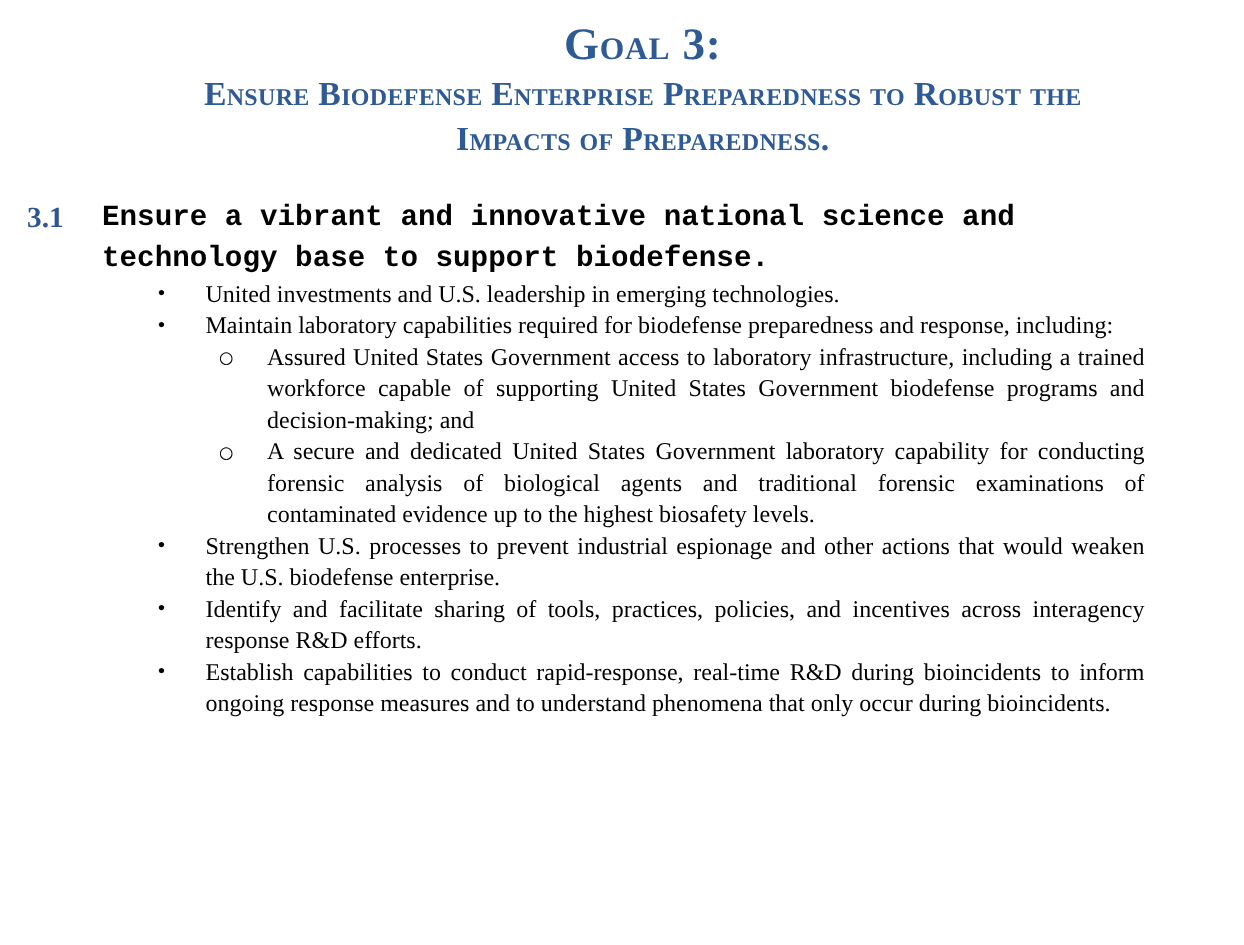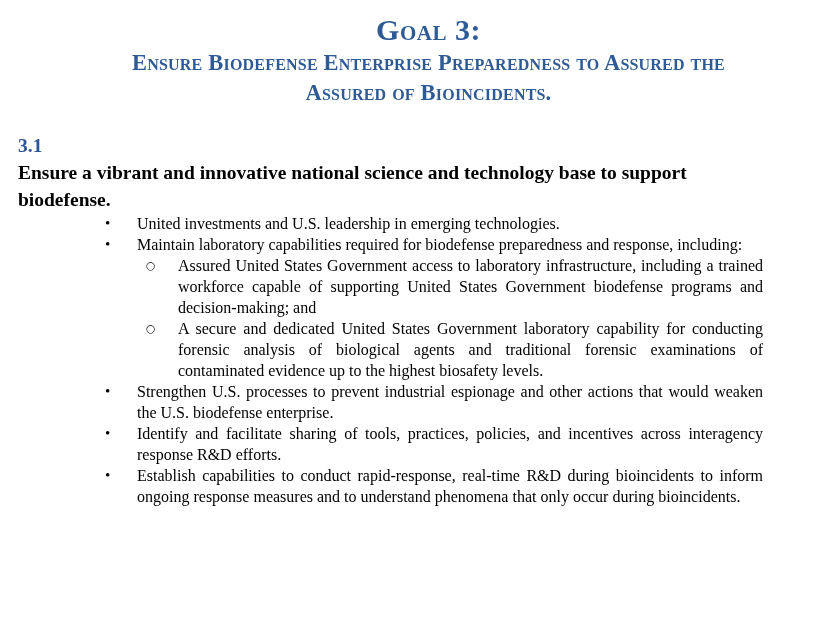--- a/index.html
+++ b/index.html
@@ -19,24 +19,24 @@
     font-variant: small-caps; letter-spacing: 0.5px;
   }
   .sub-line {
     font-size: 22.5px; line-height: 30px;
     font-variant: small-caps; letter-spacing: 0.2px;
   }
 
   
   .objective {
     display: flex; margin: 24px 0 0 18px; width: 745px;
-    font-weight: 700; font-size: 19.5px; line-height: 27px; flex-direction: column;
+    font-weight: 700; font-size: 19.5px; line-height: 27px;
   }
   .obj-num { color: var(--num-blue, #2f5496); width: 50px; flex: none; }
-  .obj-text { font-size: inherit; font-weight: inherit; }
+  .obj-text { font-size: inherit; font-weight: inherit; font-family: Liberation Mono, monospace; }
 
   
   .subhead { display: flex; margin: 18px 0 0 55px; width: 708px; font-size: 16px; line-height: 22px; }
   .sub-num { color: var(--num-blue, #2f5496); font-weight: 700; width: 50px; flex: none; }
   .sub-text { flex: 1; }
   .sub-text .u { text-decoration: underline; }
 
   
   .b1 { display: flex; margin-left: 105px; width: 658px; font-size: 16px; line-height: 21px; }
   .m1 { width: 32px; flex: none; font-size: 15px; }
@@ -46,22 +46,22 @@
 
   .gap-above { margin-top: 23px; }
 </style>
 </head>
 <body style="background: rgb(255, 255, 255); color: rgb(0, 0, 0);">
 
 <div class="doc">
 
   <header class="title-block">
     <div class="goal-line">Goal 3:</div>
-    <div class="sub-line">Ensure Biodefense Enterprise Preparedness to Assured the</div>
-    <div class="sub-line">Assured of Bioincidents.</div>
+    <div class="sub-line">Ensure Biodefense Enterprise Preparedness to Robust the</div>
+    <div class="sub-line">Impacts of Preparedness.</div>
   </header>
 
   <section class="objective">
     <span class="obj-num">3.1</span>
     <h2 class="obj-text">Ensure a vibrant and innovative national science and technology base to support biodefense.</h2>
   </section>
 
 
   <div class="b1">
     <span class="m1">•</span>

